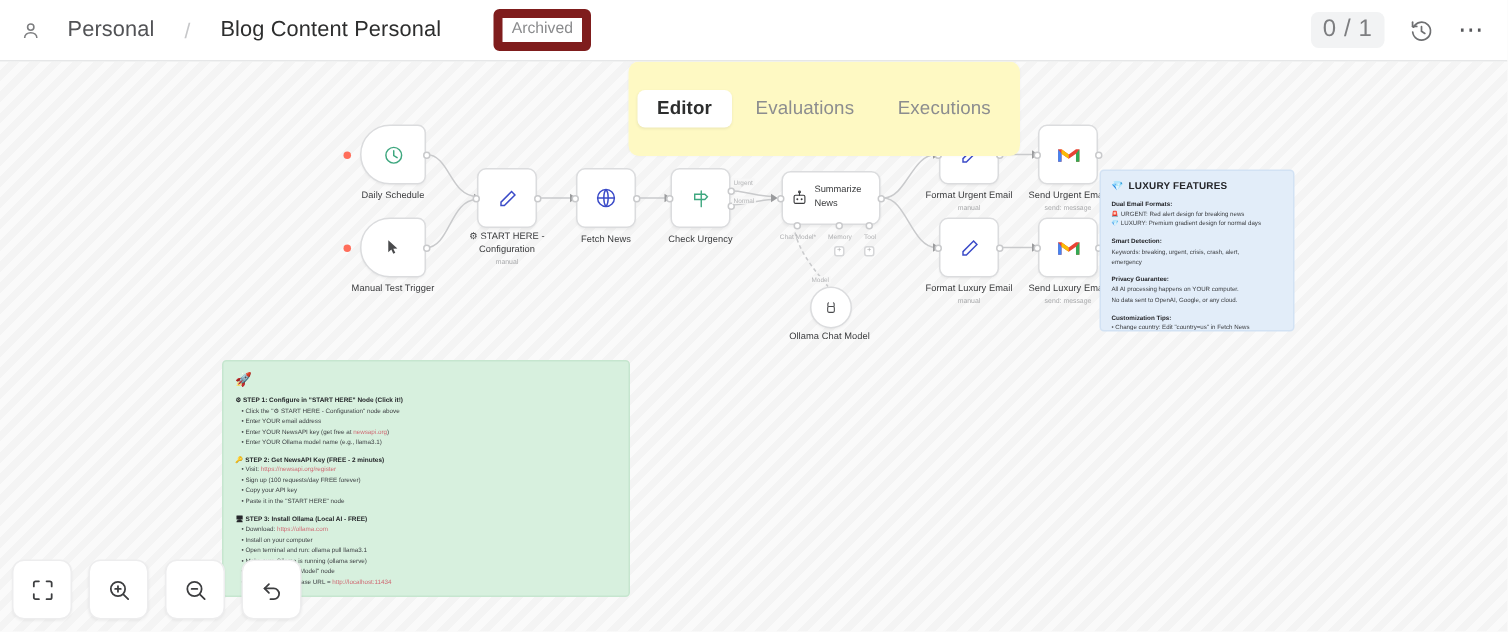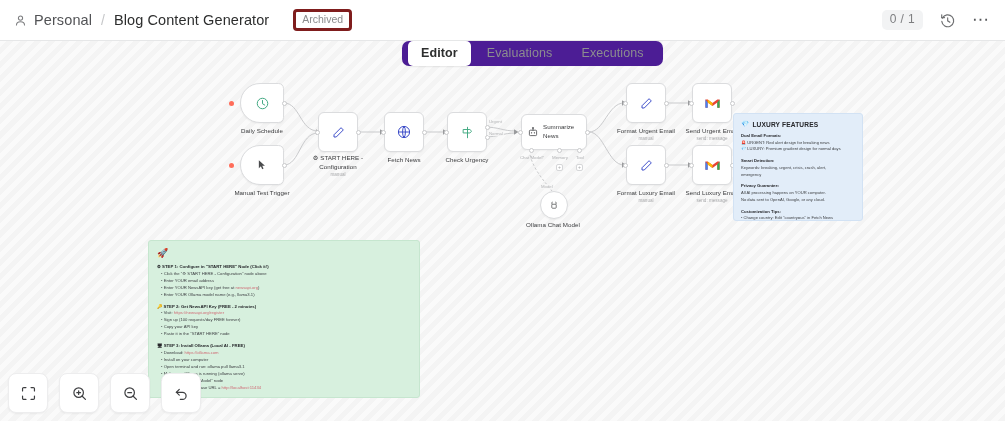--- a/index.html
+++ b/index.html
@@ -11,34 +11,34 @@
   }
   #app{position:relative;width:1005px;height:421px;overflow:hidden;}
 
   
   .header{
     position:absolute;top:0;left:0;width:1005px;height:41px;
     background:#ffffff;border-bottom:1px solid #e6e7e8;
     display:flex;align-items:center;box-sizing:border-box;
     padding:0 14px 0 14px;z-index:40;
   }
-  .crumbs{display:flex;align-items:center;gap:7px;}
+  .crumbs{display:flex;align-items:center;gap:18px;}
   .person-icon{width:13px;height:13px;display:block;color:#7d7e80;}
   .crumb-personal{font-size:14.5px;color:#525356;letter-spacing:.1px;}
   .crumb-sep{font-size:14px;color:#c6c7c9;padding:0 2px;}
   .crumb-title{font-size:14.5px;color:#2d2e2e;letter-spacing:.1px;}
   .archived-badge{
     margin-left:17px;font-size:10.5px;color:#8a8b8d;
-    border:3px solid #7f1d1d;border-radius:4px;
+    border:6px solid #7f1d1d;border-radius:4px;
     padding:2px 6px 3px 6px;line-height:1;background:#fff;text-align:center;
   }
   .header-right{margin-left:auto;display:flex;align-items:center;gap:14px;}
   .count-badge{
     background:#f2f3f4;border-radius:5px;padding:3px 8px 4px 8px;
-    font-size:12px;color:#7d7e80;letter-spacing:.4px;line-height:1.1;
+    font-size:16px;color:#7d7e80;letter-spacing:.4px;line-height:1.1;
   }
   .hdr-icon-btn{
     width:20px;height:20px;display:flex;align-items:center;justify-content:center;
     color:#6f7072;background:transparent;border:0;padding:0;cursor:pointer;
   }
   .dots{font-size:17px;line-height:10px;color:#56575a;letter-spacing:1px;}
 
   
   .canvas{
     position:absolute;top:41px;left:0;width:1005px;height:380px;
@@ -46,23 +46,23 @@
     background-image:repeating-linear-gradient(
       -45deg,
       #f4f4f4 0px, #f4f4f4 5px,
       #fafafa 5px, #fafafa 10px
     );
     overflow:hidden;
   }
 
   
   .tabs{
-    position:absolute;left:402px;top:41px;
-    background:#4c1d95;border-radius:7px;
-    padding:0 6px;display:flex;gap:3px;z-index:30;
+    position:absolute;left:419px;top:41px;
+    background:#fef9c3;border-radius:7px;
+    padding:19px 6px;display:flex;gap:3px;z-index:30;
     box-shadow:0 0 0 1px rgba(0,0,0,.012);
   }
   .tab{
     font-size:12.5px;color:#8c8d8f;padding:5px 13px 6px 13px;
     border-radius:5px;cursor:pointer;white-space:nowrap;letter-spacing:.1px;
   }
   .tab.active{background:#fff;color:#2d2e2e;font-weight:600;
     box-shadow:0 1px 2px rgba(0,0,0,.07);}
 
   
@@ -174,21 +174,21 @@
   <div class="header">
     <div class="crumbs">
       <span class="person-icon">
         <svg viewBox="0 0 16 16" width="13" height="13" fill="none" stroke="currentColor" stroke-width="1.3">
           <circle cx="8" cy="5" r="2.6"></circle>
             <path d="M3 14c0-2.8 2.2-4.4 5-4.4s5 1.6 5 4.4"></path>
         </svg>
       </span>
       <span class="crumb-personal">Personal</span>
       <span class="crumb-sep">/</span>
-      <span class="crumb-title">Blog Content Generator</span>
+      <span class="crumb-title">Blog Content Personal</span>
       <span class="archived-badge">Archived</span>
     </div>
     <div class="header-right">
       <span class="count-badge">0 / 1</span>
       <button class="hdr-icon-btn">
         <svg viewBox="0 0 20 20" width="17" height="17" fill="none" stroke="currentColor" stroke-width="1.35" stroke-linecap="round">
           <path d="M3.2 6.6V3.3"></path>
             <path d="M3.2 6.6h3.3"></path>
           <path d="M4 7.2A7 7 0 1 1 3.3 11"></path>
           <path d="M10.2 6.8v3.6l2.6 1.7"></path>

